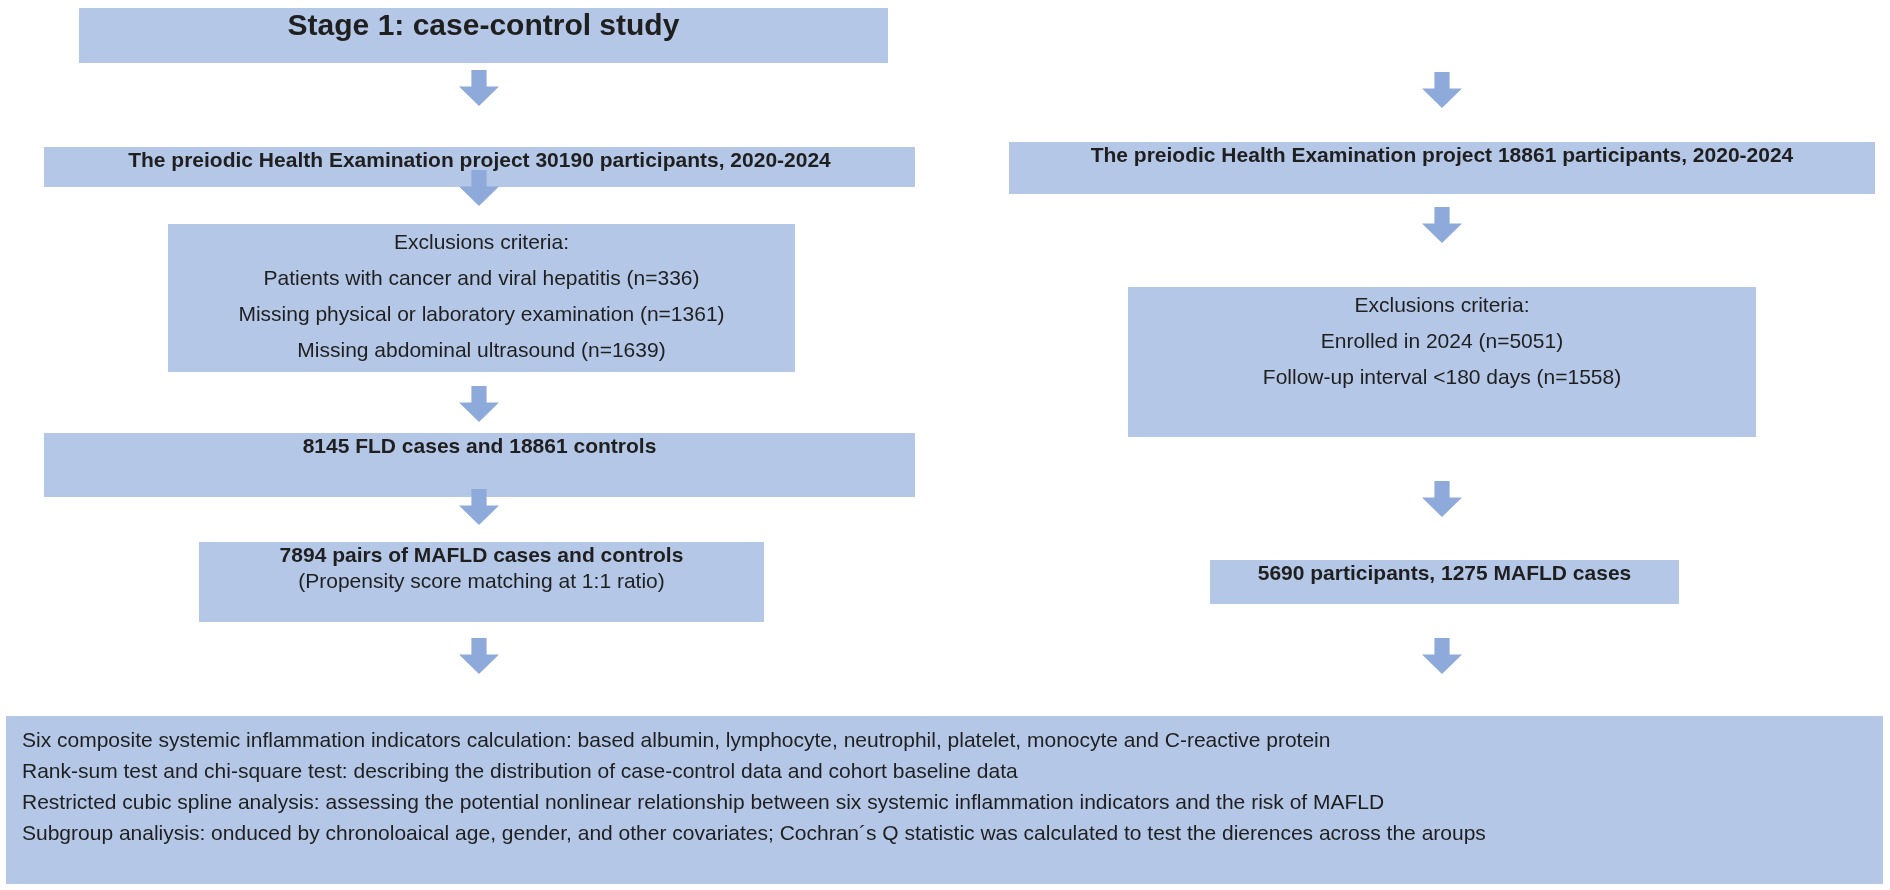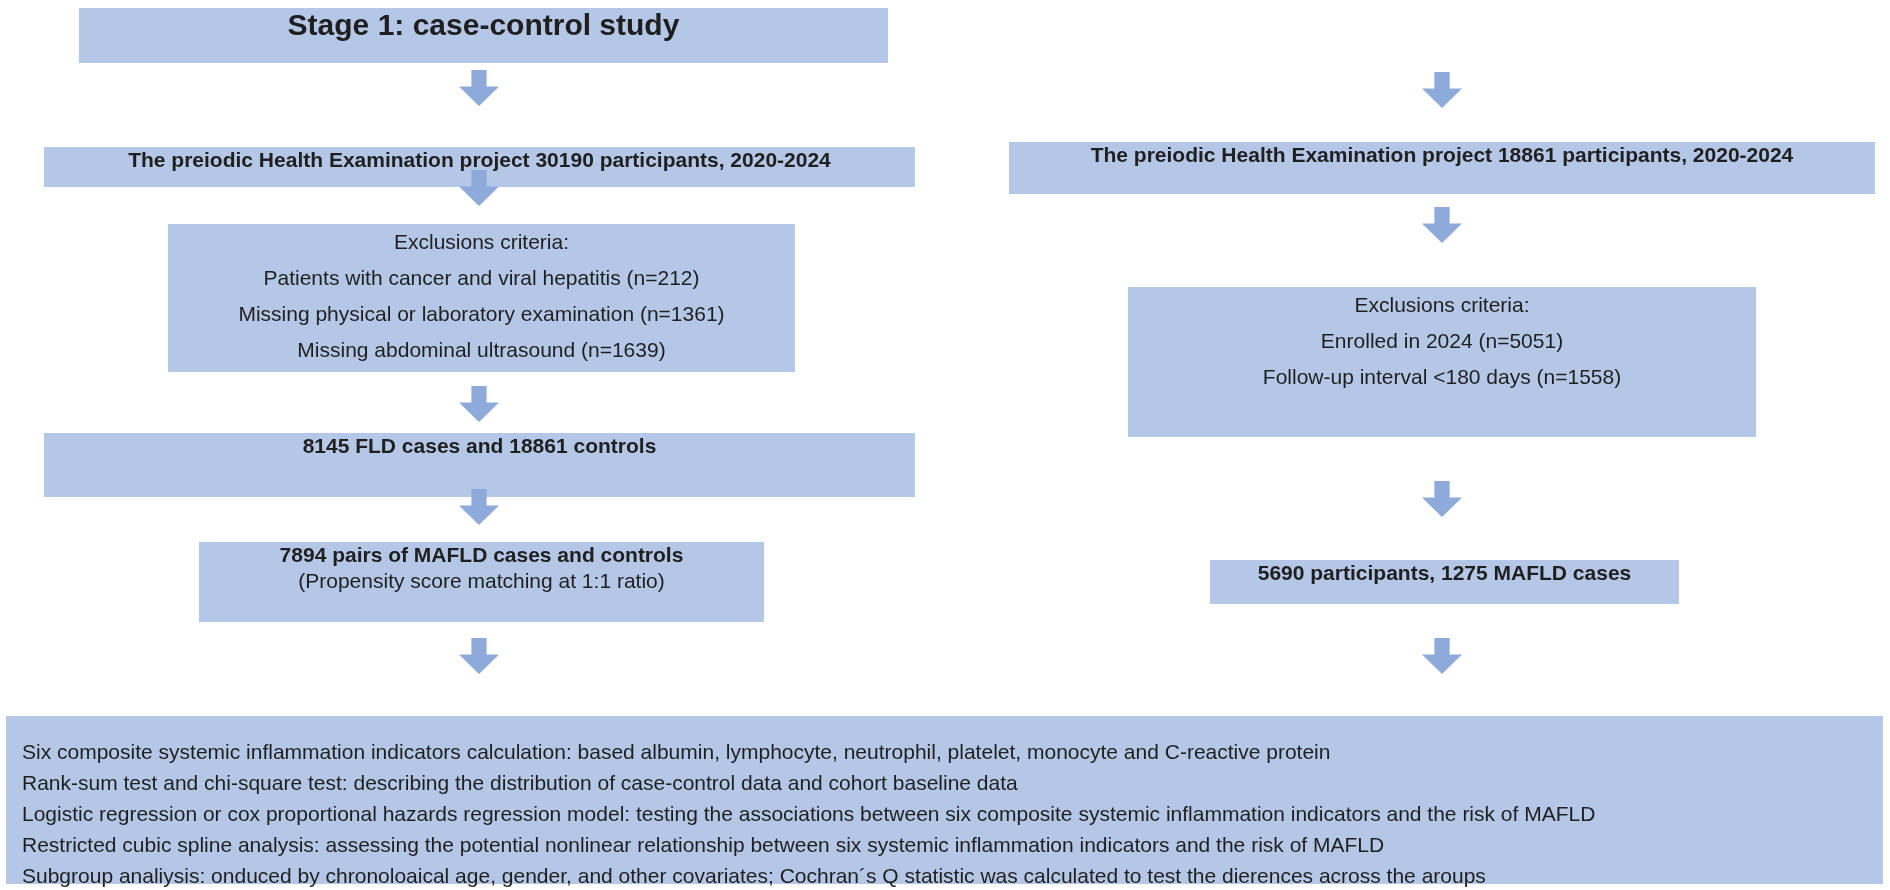--- a/index.html
+++ b/index.html
@@ -47,21 +47,21 @@
   .arrow-down {
     position: absolute;
     width: 40px;
     height: 36px;
     background: var(--arrow, #8EAADB);
     clip-path: polygon(31% 0, 69% 0, 69% 46%, 100% 46%, 50% 100%, 0 46%, 31% 46%);
   }
   .analysis {
     align-items: flex-start;
     text-align: left;
-    padding: 20px 16px;
+    padding: 8px 16px;
   }
   .analysis .line {
     font-size: 21px;
     line-height: 31px;
   }
 </style>
 </head>
 <body>
 
 <div class="canvas">
@@ -73,21 +73,21 @@
   <div class="arrow-down" style="left:459px; top:70px;"></div>
 
   <div class="box" style="left:44px; top:119px; width:871px; height:40px;margin-top:28px;">
     <div class="box-text-bold">The preiodic Health Examination project 30190 participants, 2020-2024</div>
   </div>
 
   <div class="arrow-down" style="left:459px; top:170px;"></div>
 
   <div class="box multiline" style="left:168px; top:224px; width:627px; height:148px;">
     <div class="line">Exclusions criteria:</div>
-    <div class="line">Patients with cancer and viral hepatitis (n=212)</div>
+    <div class="line">Patients with cancer and viral hepatitis (n=336)</div>
     <div class="line">Missing physical or laboratory examination (n=1361)</div>
     <div class="line">Missing abdominal ultrasound (n=1639)</div>
   </div>
 
   <div class="arrow-down" style="left:459px; top:386px;"></div>
 
   <div class="box" style="left:44px; top:433px; width:871px; height:64px;">
     <div class="box-text-bold">8145 FLD cases and 18861 controls</div>
   </div>
 
@@ -119,18 +119,17 @@
 
   <div class="box" style="left:1210px; top:560px; width:469px; height:44px;">
     <div class="box-text-bold">5690 participants, 1275 MAFLD cases</div>
   </div>
 
   <div class="arrow-down" style="left:1422px; top:638px;"></div>
 
   <div class="box analysis" style="left:6px; top:716px; width:1877px; height:168px;">
     <div class="line">Six composite systemic inflammation indicators calculation: based albumin, lymphocyte, neutrophil, platelet, monocyte  and C-reactive protein</div>
     <div class="line">Rank-sum test and chi-square test: describing the distribution of case-control data and cohort baseline data</div>
-    <div class="line">Logistic regression or cox proportional hazards regression model: testing the associations between six composite systemic inflammation indicators and the risk of MAFLD</div>
     <div class="line">Restricted cubic spline analysis: assessing the potential nonlinear relationship between six systemic inflammation indicators and the risk of MAFLD</div>
     <div class="line">Subgroup analiysis: onduced by chronoloaical age, gender, and other covariates; Cochran´s Q statistic was calculated to test the dierences across the aroups</div>
   </div>
 
 </div>
 
 </body></html>

